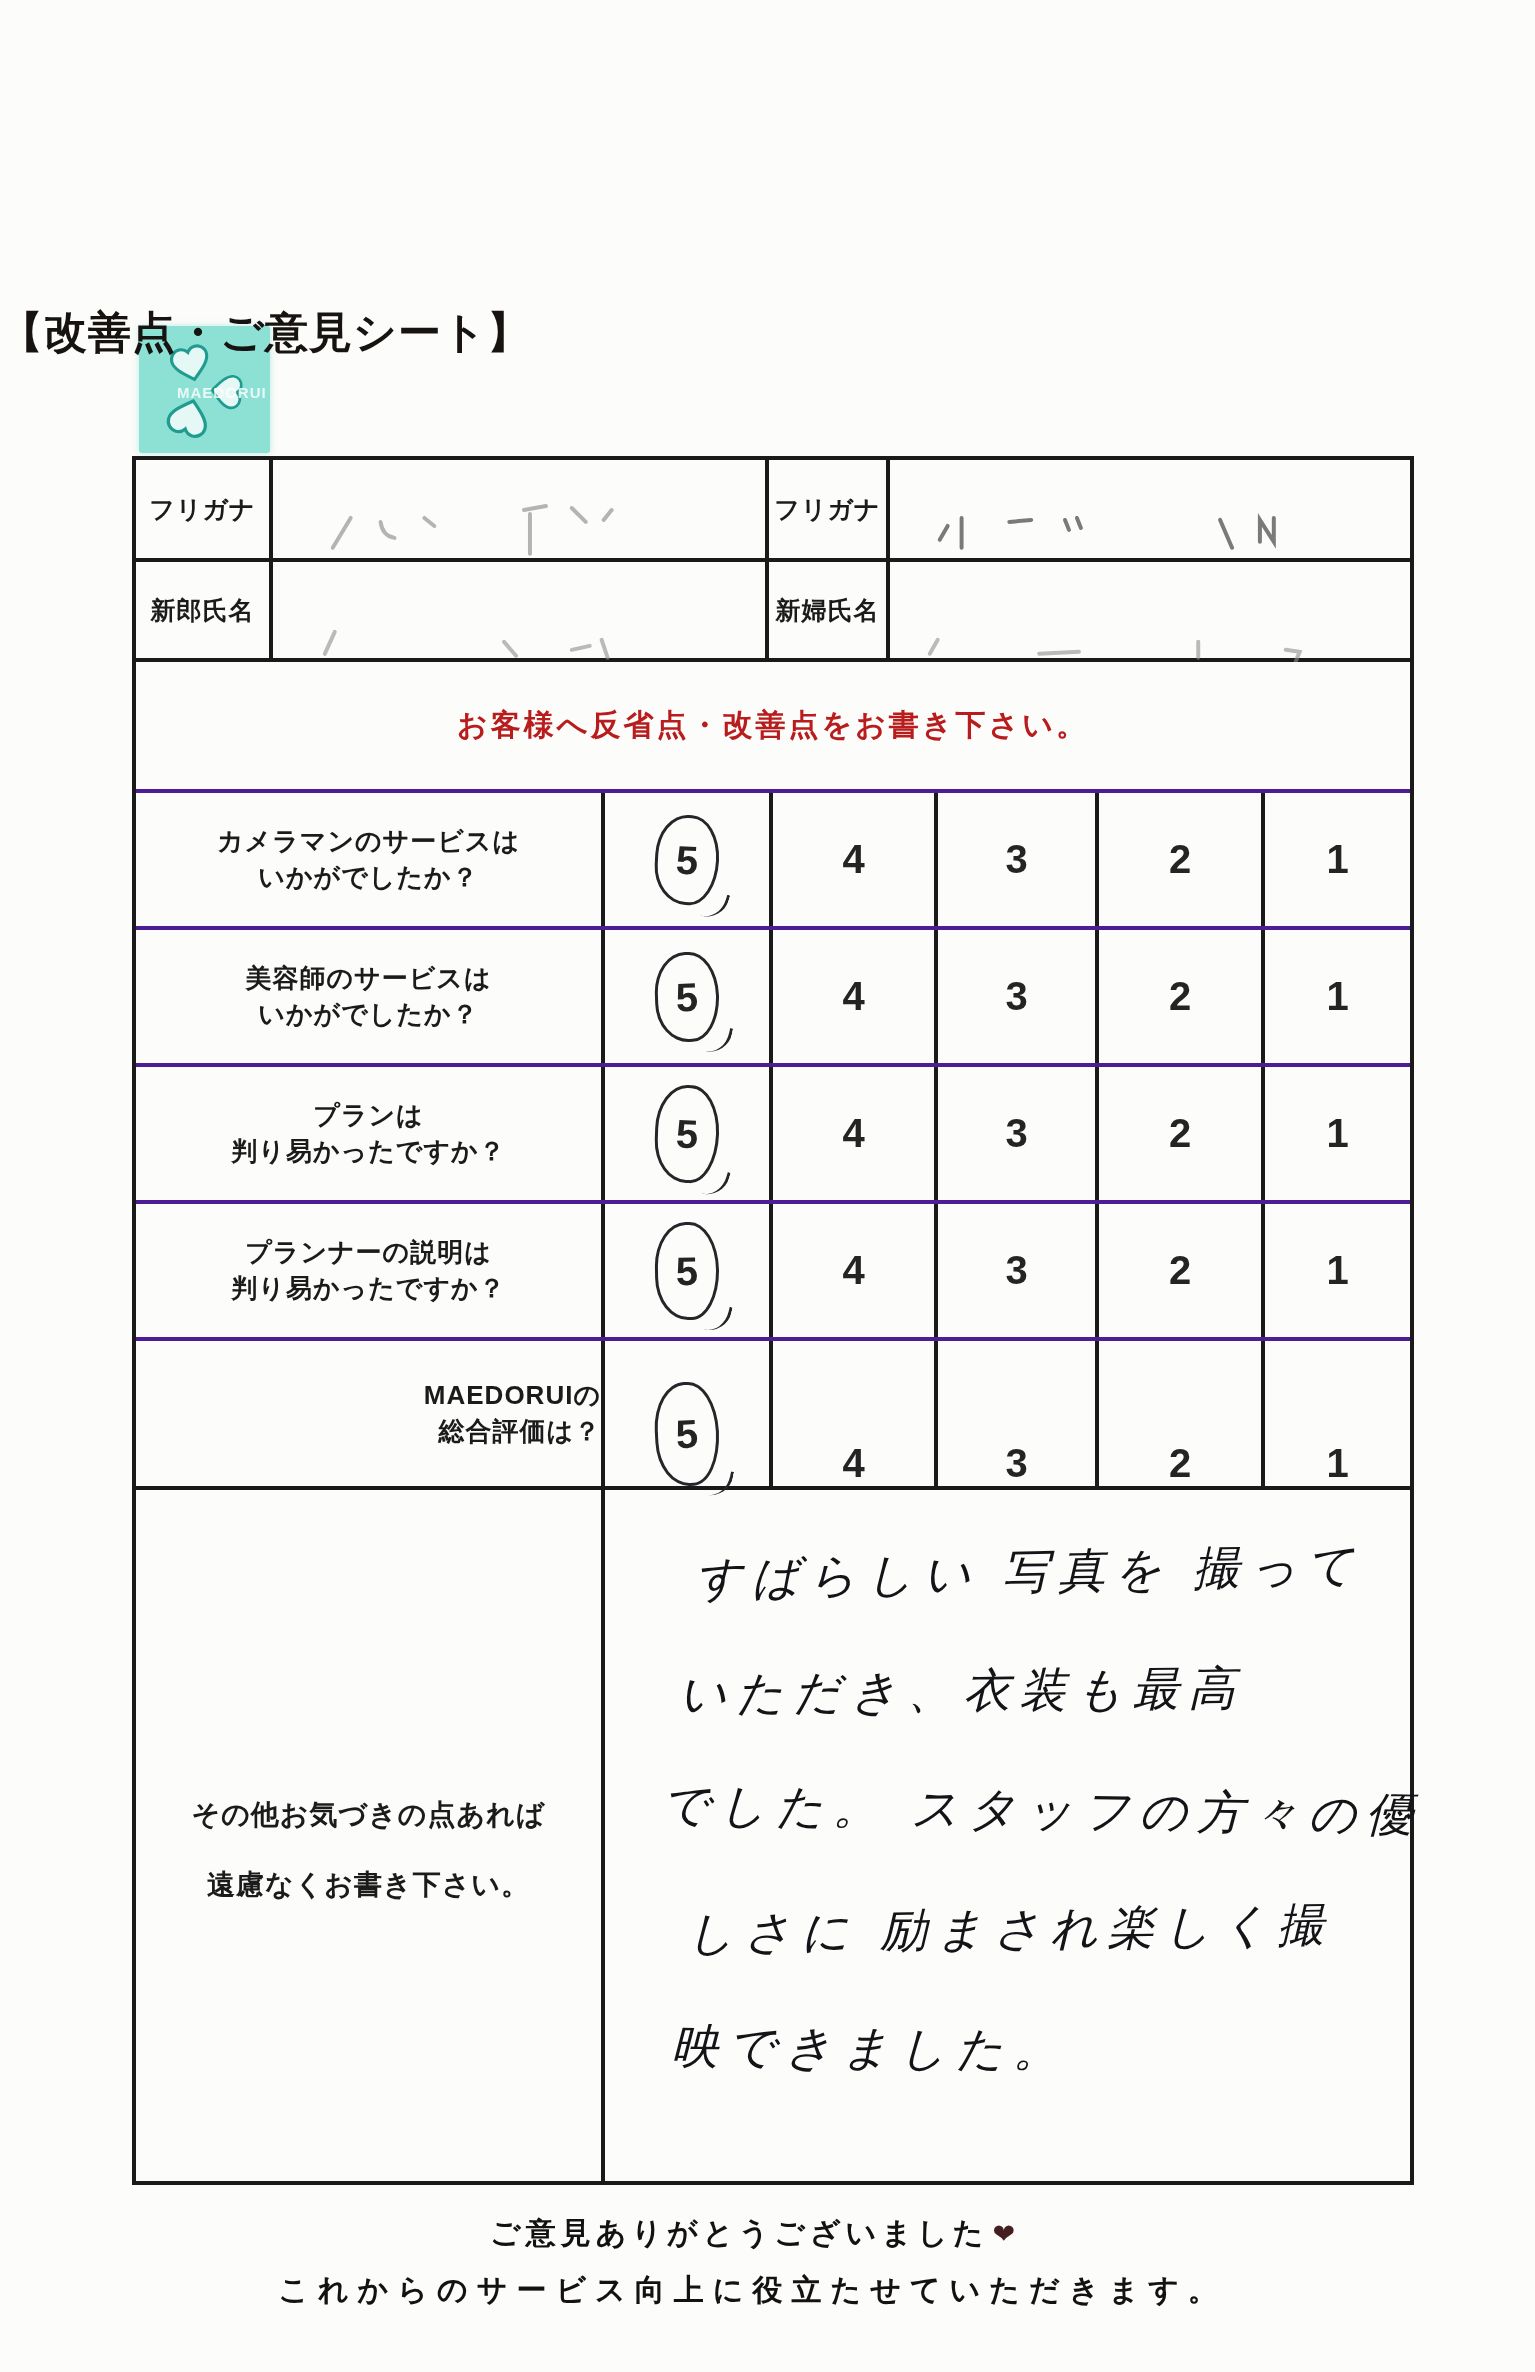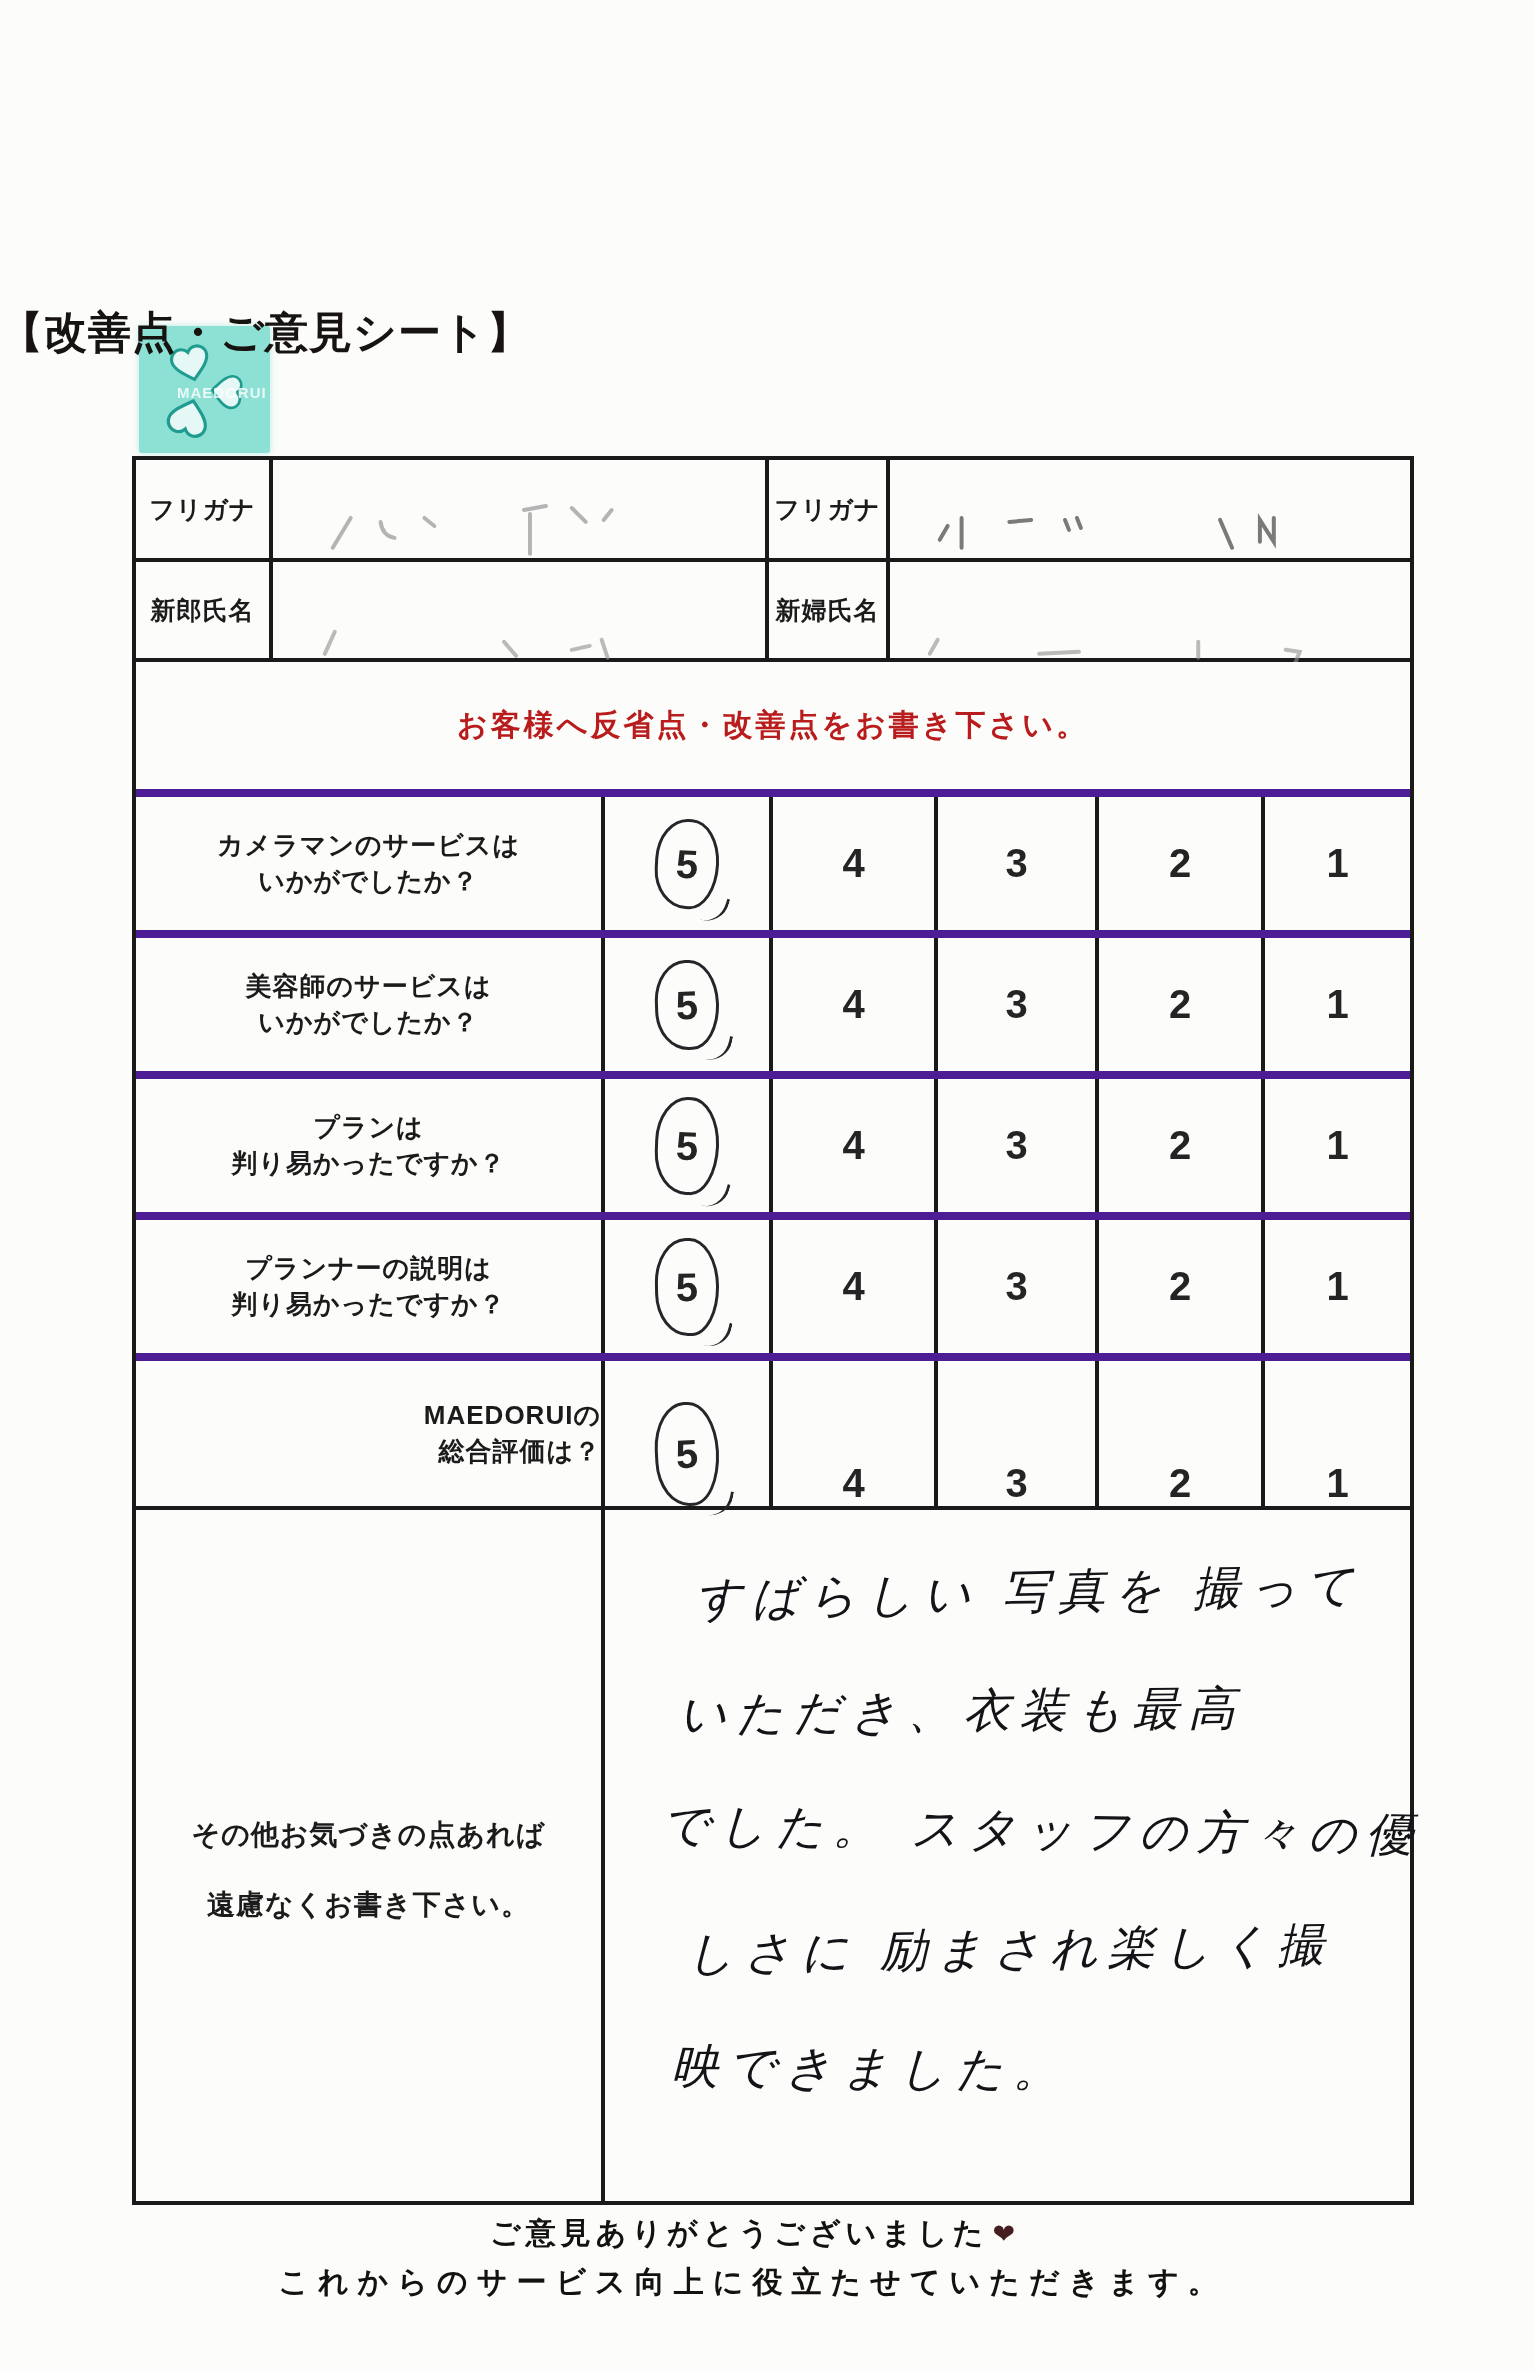--- a/index.html
+++ b/index.html
@@ -44,21 +44,21 @@
   .name-grid .row2{height:100px;}
   .field-label{font-size:25px;font-weight:bold;letter-spacing:1px;}
   .faded{position:absolute;left:0;top:0;}
   
   .instruction-row{
     border-top:4px solid #1a1a1a;height:127px;
     display:flex;align-items:center;justify-content:center;
     font-size:30px;font-weight:bold;letter-spacing:3px;color:#b91c1c;
   }
   
-  .rating-grid{grid-template-columns:465px 168px 165px 161px 166px 1fr;border-top:8px solid #4c1d95;}
+  .rating-grid{grid-template-columns:465px 168px 165px 161px 166px 1fr;border-top:4px solid #4c1d95;}
   .rating-grid .cell{height:133px;}
   .rating-grid.last .cell{height:145px;align-items:flex-end;}
   .q-cell{flex-direction:column;line-height:1.35;}
   .q-cell span{font-size:26px;font-weight:bold;letter-spacing:1px;}
   .num{font-size:40px;font-weight:600;color:#242424;}
   
   .circle{
     width:58px;height:84px;display:flex;align-items:center;justify-content:center;
     border:3px solid #26262a;
     border-radius:52% 48% 46% 54% / 48% 52% 54% 46%;
@@ -84,21 +84,21 @@
     height:119px;font-style:italic;white-space:nowrap;
   }
   .hw1{margin-left:42px;transform:rotate(-1.2deg);}
   .hw2{margin-left:26px;transform:rotate(-0.6deg);}
   .hw3{margin-left:8px;transform:rotate(0.8deg);}
   .hw4{margin-left:34px;transform:rotate(-0.8deg);}
   .hw5{margin-left:18px;transform:rotate(0.5deg);}
   
   .footer{position:absolute;left:0;right:30px;top:2213px;text-align:center;color:#141210;}
   .footer .f1{font-size:30px;font-weight:bold;letter-spacing:5px;}
-  .footer .f2{font-size:30px;font-weight:bold;letter-spacing:9px;margin-top:8px;}
+  .footer .f2{font-size:30px;font-weight:bold;letter-spacing:9px;margin-top:16px;}
   .heart{color:#451f1f;font-size:27px;margin-left:4px;letter-spacing:0;}
 </style>
 </head>
 <body>
 
 <div class="logo">
   <svg width="131" height="127" viewBox="0 0 132 128">
     <defs>
       <path id="hp" d="M12 21C6 16 2 12.5 2 8.5 2 5.5 4.5 3 7.5 3 9.3 3 11 4 12 5.5 13 4 14.7 3 16.5 3 19.5 3 22 5.5 22 8.5 22 12.5 18 16 12 21Z"></path>
     </defs>

